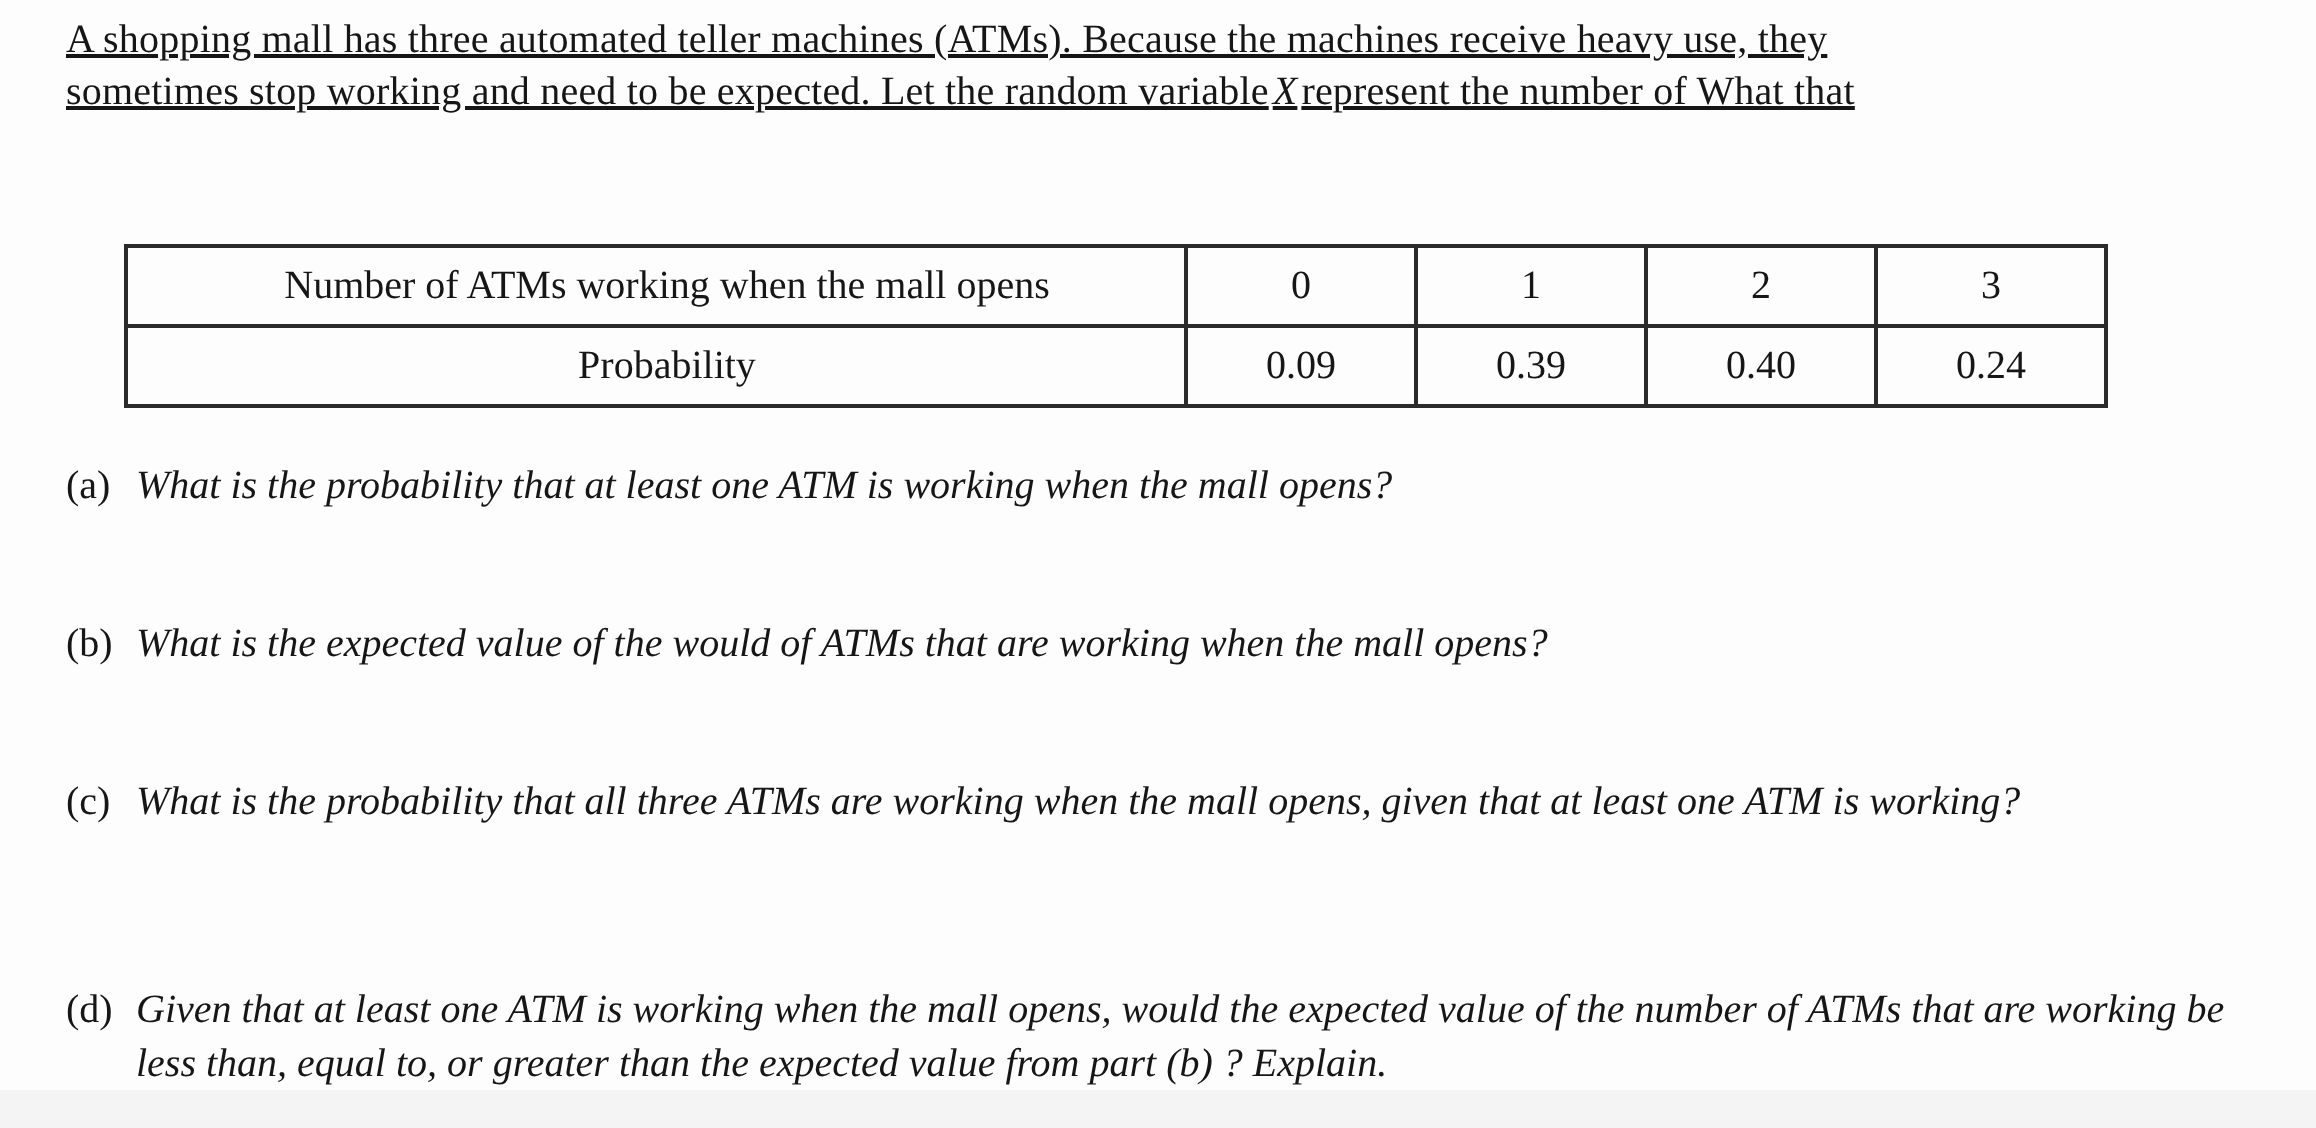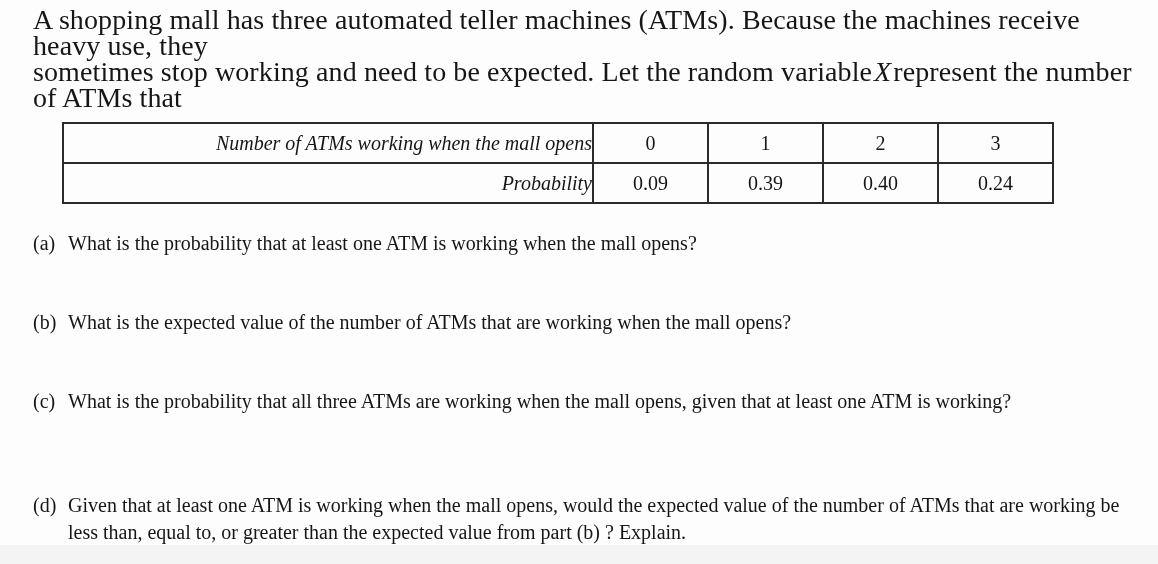--- a/index.html
+++ b/index.html
@@ -10,62 +10,63 @@
     background: #fdfdfd;
     font-family: "Liberation Serif", serif;
     color: #161616;
     overflow: hidden;
   }
   .intro {
     position: absolute;
     left: 33px;
     top: 7px;
     width: 1100px;
-    font-size: 28px;
+    font-size: 20px;
     line-height: 26px;
     letter-spacing: 0.1px;
+    text-decoration: underline;
   }
   .var { font-style: italic; padding: 0 2px; }
   .dist-table {
     position: absolute;
     left: 62px;
     top: 122px;
     border-collapse: collapse;
     font-size: 20px;
   }
   .dist-table td {
     border: 2px solid #2b2b2b;
     height: 38px;
     padding: 0;
     vertical-align: middle;
   }
   .dist-table td.rowlabel {
     width: 517px;
     padding-left: 11px;
-    text-align: right;
-    font-style: italic;
+    text-align: center;
   }
   .dist-table td.num {
     width: 113px;
     text-align: center;
   }
   .question {
     position: absolute;
     left: 33px;
     display: flex;
     font-size: 20px;
     line-height: 27px;
   }
   .q-label {
     flex: 0 0 35px;
     width: 35px;
   }
   .q-text {
     display: block;
     max-width: 1056px;
+    font-style: italic;
   }
   .q-a { top: 230px; }
   .q-b { top: 309px; }
   .q-c { top: 388px; }
   .q-d { top: 492px; }
   .bottom-strip {
     position: absolute;
     left: 0;
     bottom: 0;
     width: 100%;
@@ -73,21 +74,21 @@
     background: #f4f4f4;
   }
 </style>
 </head>
 <body>
 
 <div class="page">
 
   <div class="intro">
     <div><span>A shopping mall has three automated teller machines (ATMs). Because the machines receive heavy use, they</span></div>
-    <div><span>sometimes stop working and need to be expected. Let the random variable</span><span class="var">X</span><span>represent the number of ATMs that</span></div>
+    <div><span>sometimes stop working and need to be expected. Let the random variable</span><span class="var">X</span><span>represent the number of What that</span></div>
   </div>
 
   <table class="dist-table">
     <tbody>
       <tr>
         <td class="rowlabel">Number of ATMs working when the mall opens</td>
         <td class="num">0</td>
         <td class="num">1</td>
         <td class="num">2</td>
         <td class="num">3</td>
@@ -102,21 +103,21 @@
     </tbody>
   </table>
 
   <div class="question q-a">
     <span class="q-label">(a)</span>
     <span class="q-text">What is the probability that at least one ATM is working when the mall opens?</span>
   </div>
 
   <div class="question q-b">
     <span class="q-label">(b)</span>
-    <span class="q-text">What is the expected value of the number of ATMs that are working when the mall opens?</span>
+    <span class="q-text">What is the expected value of the would of ATMs that are working when the mall opens?</span>
   </div>
 
   <div class="question q-c">
     <span class="q-label">(c)</span>
     <span class="q-text">What is the probability that all three ATMs are working when the mall opens, given that at least one ATM is working?</span>
   </div>
 
   <div class="question q-d">
     <span class="q-label">(d)</span>
     <span class="q-text">Given that at least one ATM is working when the mall opens, would the expected value of the number of ATMs that are working be less than, equal to, or greater than the expected value from part (b) ? Explain.</span>

